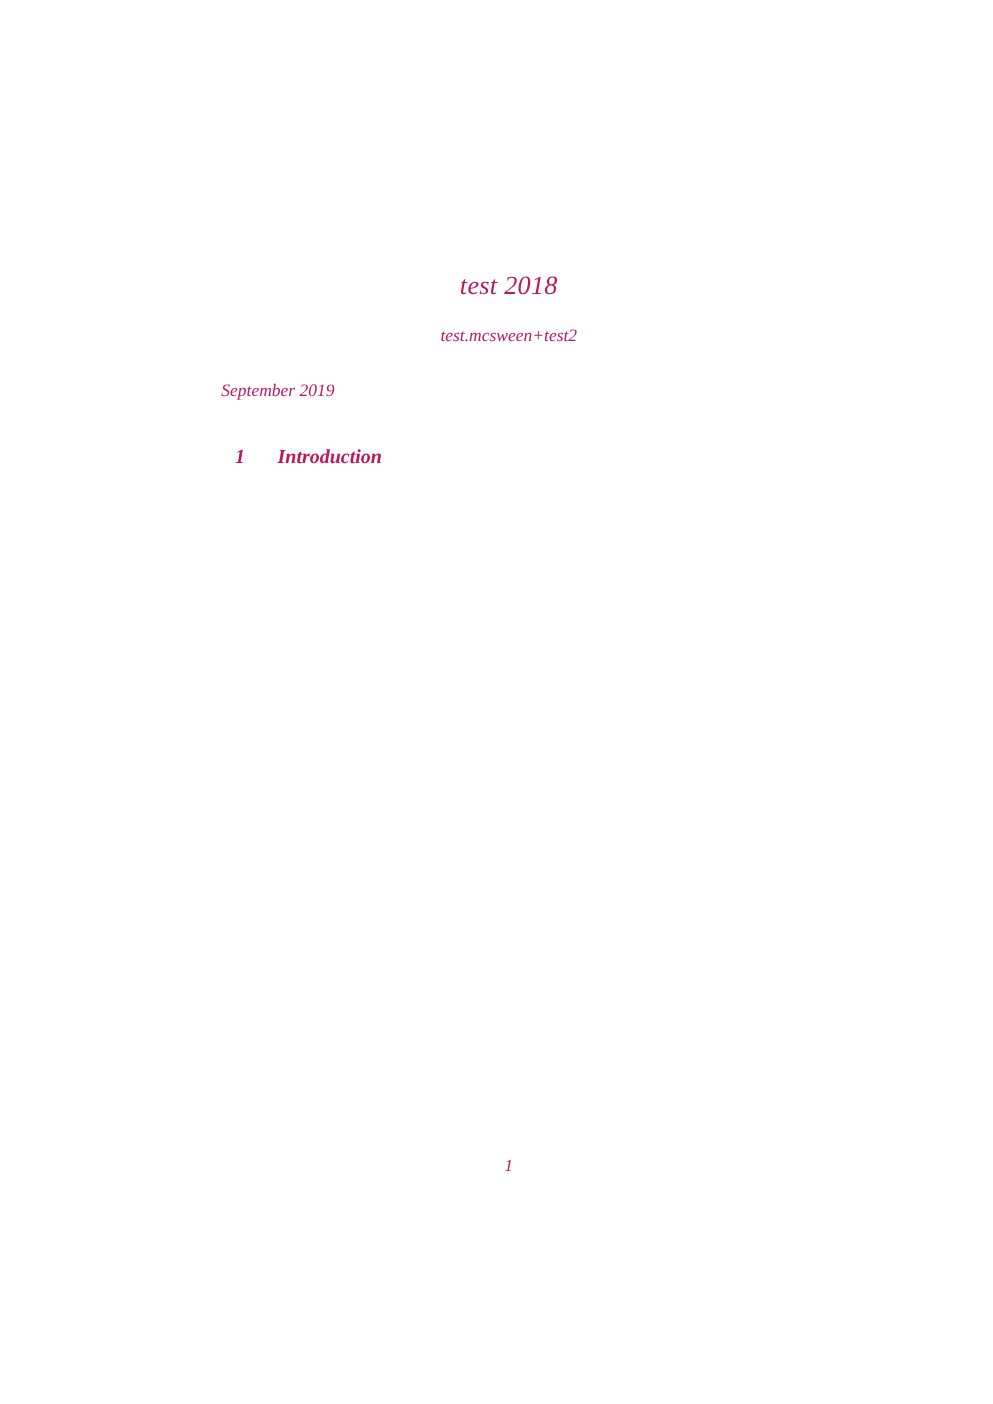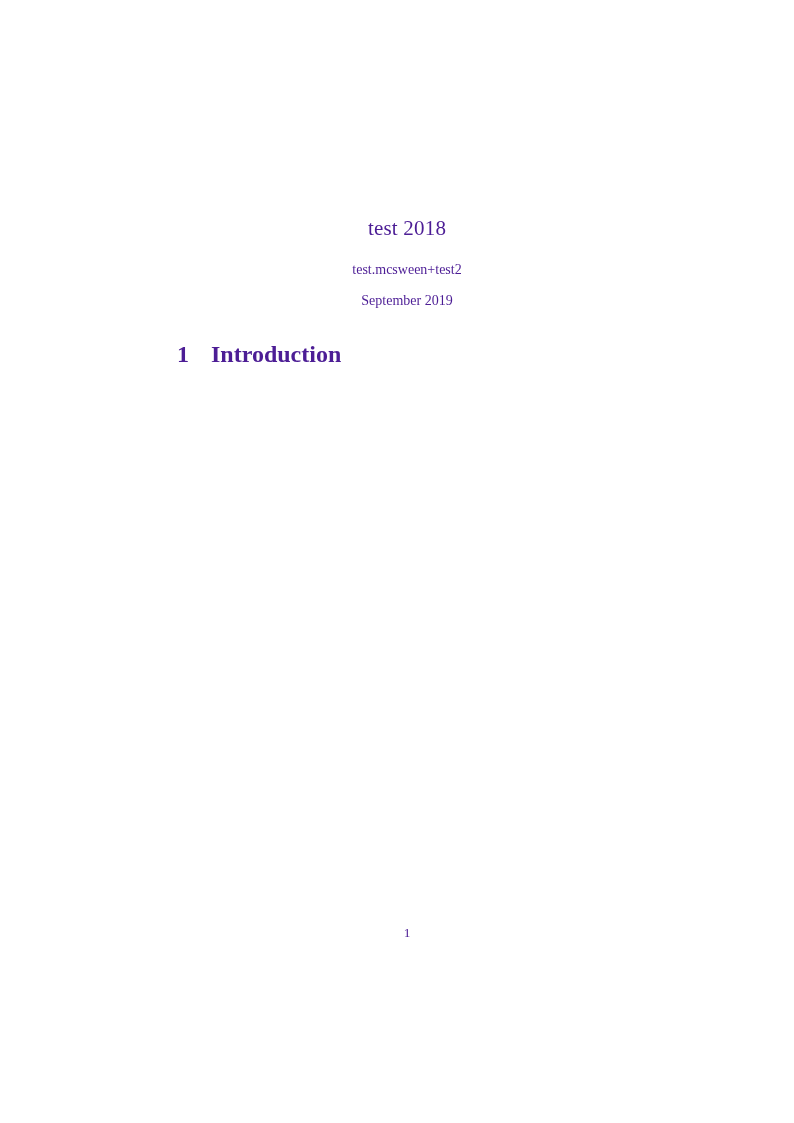--- a/index.html
+++ b/index.html
@@ -5,23 +5,24 @@
   html, body {
     margin: 0;
     padding: 0;
     background: #ffffff;
   }
   .page {
     position: relative;
     width: 794px;
     height: 951px;
     background: #ffffff;
-    color: #4c1d95;
+    color: #be185d;
     font-family: "Liberation Serif", "DejaVu Serif", serif;
     overflow: hidden;
+    font-style: italic;
   }
   
   .textblock {
     position: absolute;
     left: 177px;
     top: 0;
     width: 460px;
     height: 1123px;
   }
   .doc-title {
@@ -40,36 +41,35 @@
     position: absolute;
     top: 261px;
     left: 0;
     width: 100%;
     text-align: center;
     font-size: 14px;
     line-height: 17px;
   }
   .doc-date {
     position: absolute;
-    top: 292px;
+    top: 305px;
     left: 0;
     width: 100%;
-    text-align: center;
     font-size: 14px;
     line-height: 17px;
   }
   .section-heading {
     position: absolute;
     top: 344px;
     left: 0;
     width: 100%;
-    font-size: 24px;
+    font-size: 16px;
     line-height: 21px;
     font-weight: bold;
-    margin: 0;
+    margin: 11px;
     white-space: nowrap;
   }
   .section-heading .sec-num {
     display: inline-block;
     min-width: 34px;
   }
   .page-footer {
     position: absolute;
     top: 925px;
     left: 0;

